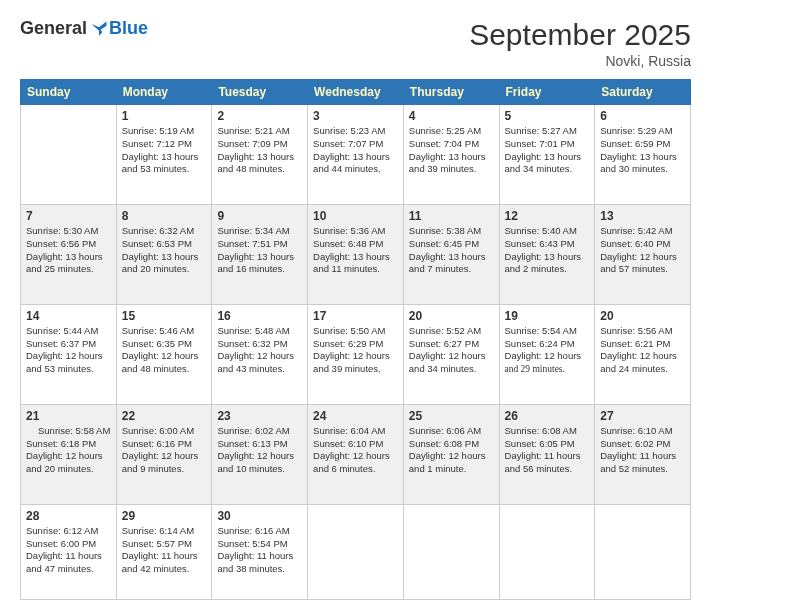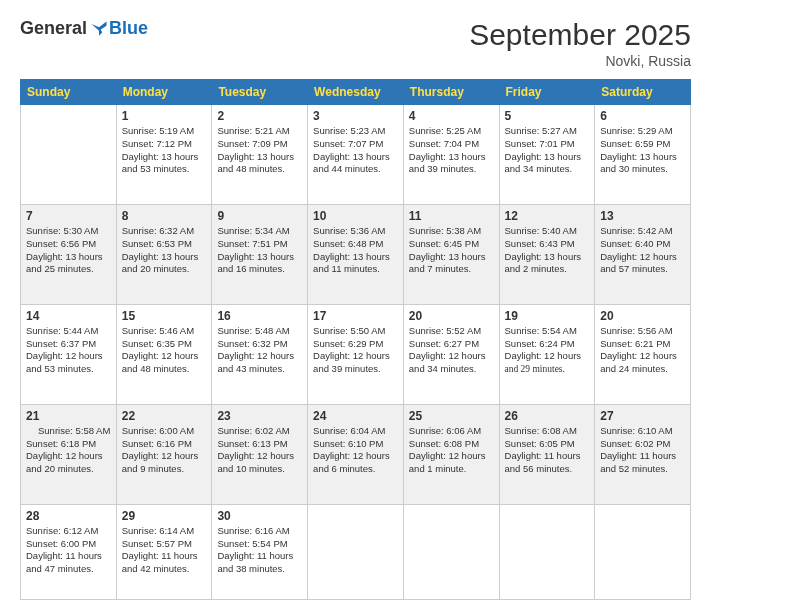--- a/index.html
+++ b/index.html
@@ -62,21 +62,21 @@
       margin-top: 2px;
     }
     .calendar-table {
       width: 100%;
       border-collapse: collapse;
       flex: 1;
       table-layout: fixed;
     }
     .calendar-table th {
       background-color: #2e75b6;
-      color: #fde047;
+      color: #fef9c3;
       text-align: left;
       padding: 5px 6px;
       font-size: 12px;
       font-weight: bold;
       border: 1px solid #2e75b6;
     }
     .calendar-table td {
       border: 1px solid #ccc;
       vertical-align: top;
       padding: 4px 5px;

